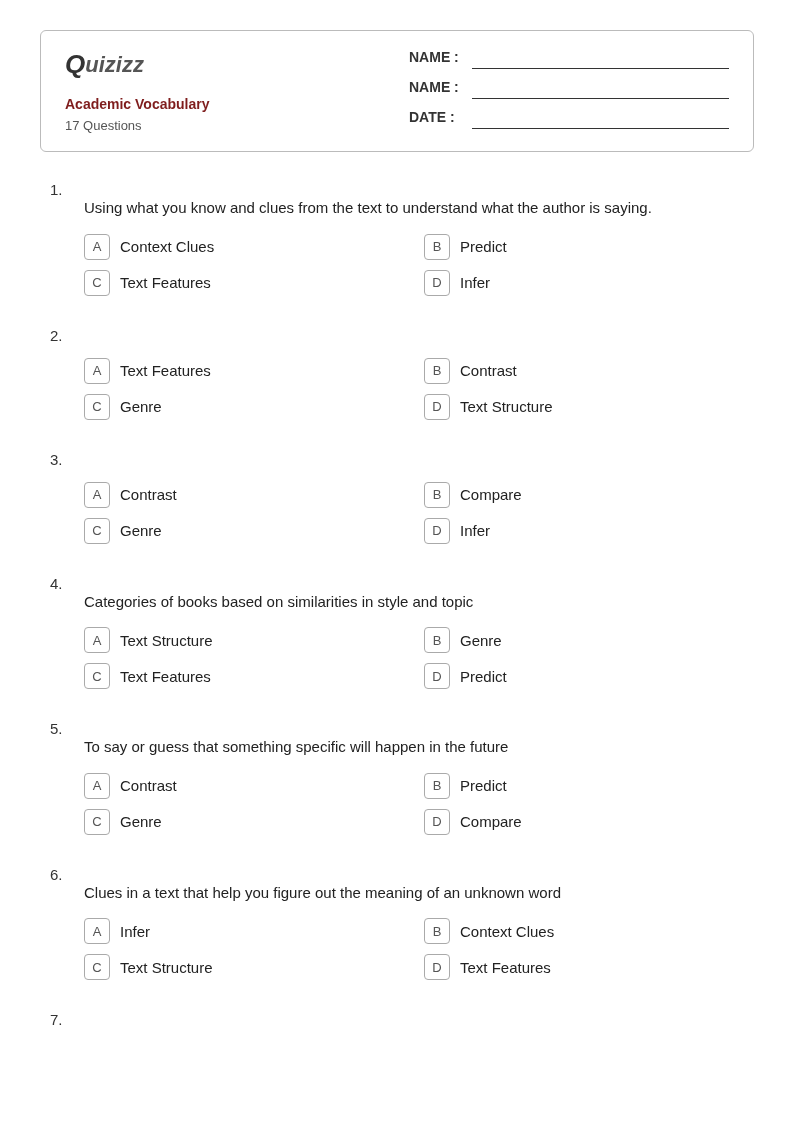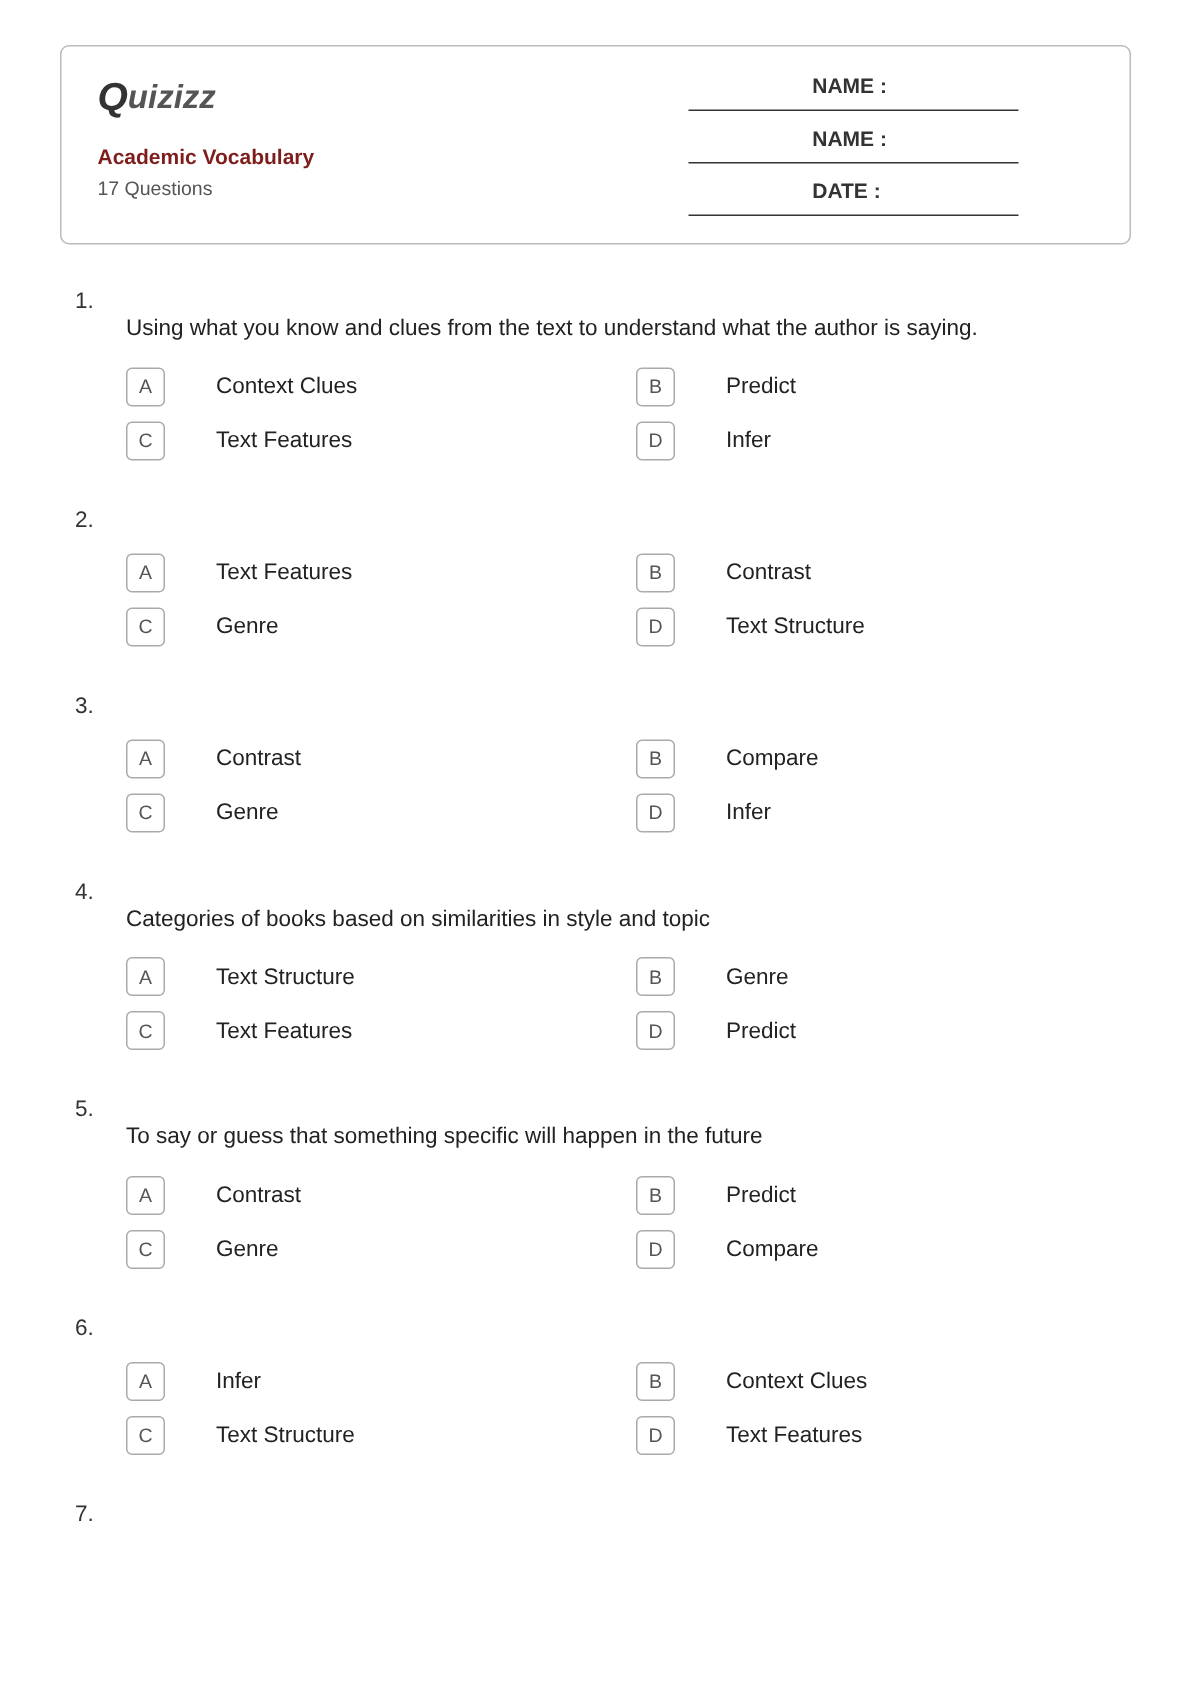--- a/index.html
+++ b/index.html
@@ -59,23 +59,21 @@
       color: #555;
     }
     .header-right {
       display: flex;
       flex-direction: column;
       gap: 10px;
       min-width: 320px;
     }
     .field-row {
       display: flex;
-      align-items: center;
       gap: 8px;
-      flex-direction: column;
     }
     .field-label {
       font-size: 14px;
       font-weight: 600;
       color: #333;
       min-width: 55px;
     }
     .field-line {
       flex: 1;
       border: none;
@@ -127,21 +125,20 @@
       display: flex;
       align-items: center;
       justify-content: center;
       font-size: 13px;
       color: #555;
       flex-shrink: 0;
     }
     .option-text {
       font-size: 15px;
       color: #222;
-      margin-left: 24px;
     }
   </style>
 </head>
 <body>
 
 <div class="page">
 
   <div class="header-box">
     <div class="header-left">
       <div class="logo">
@@ -282,20 +279,21 @@
           </div>
           <div class="option-item">
             <div class="option-letter">D</div>
             <span class="option-text">Compare</span>
           </div>
         </div>
       </div>
       <div class="question-block">
         <div class="question-row">
           <span class="question-num">6.</span>
+          <span class="question-text">Clues in a text that help you figure out the meaning of an unknown word</span>
         </div>
         <div class="options-grid">
           <div class="option-item">
             <div class="option-letter">A</div>
             <span class="option-text">Infer</span>
           </div>
           <div class="option-item">
             <div class="option-letter">B</div>
             <span class="option-text">Context Clues</span>
           </div>

